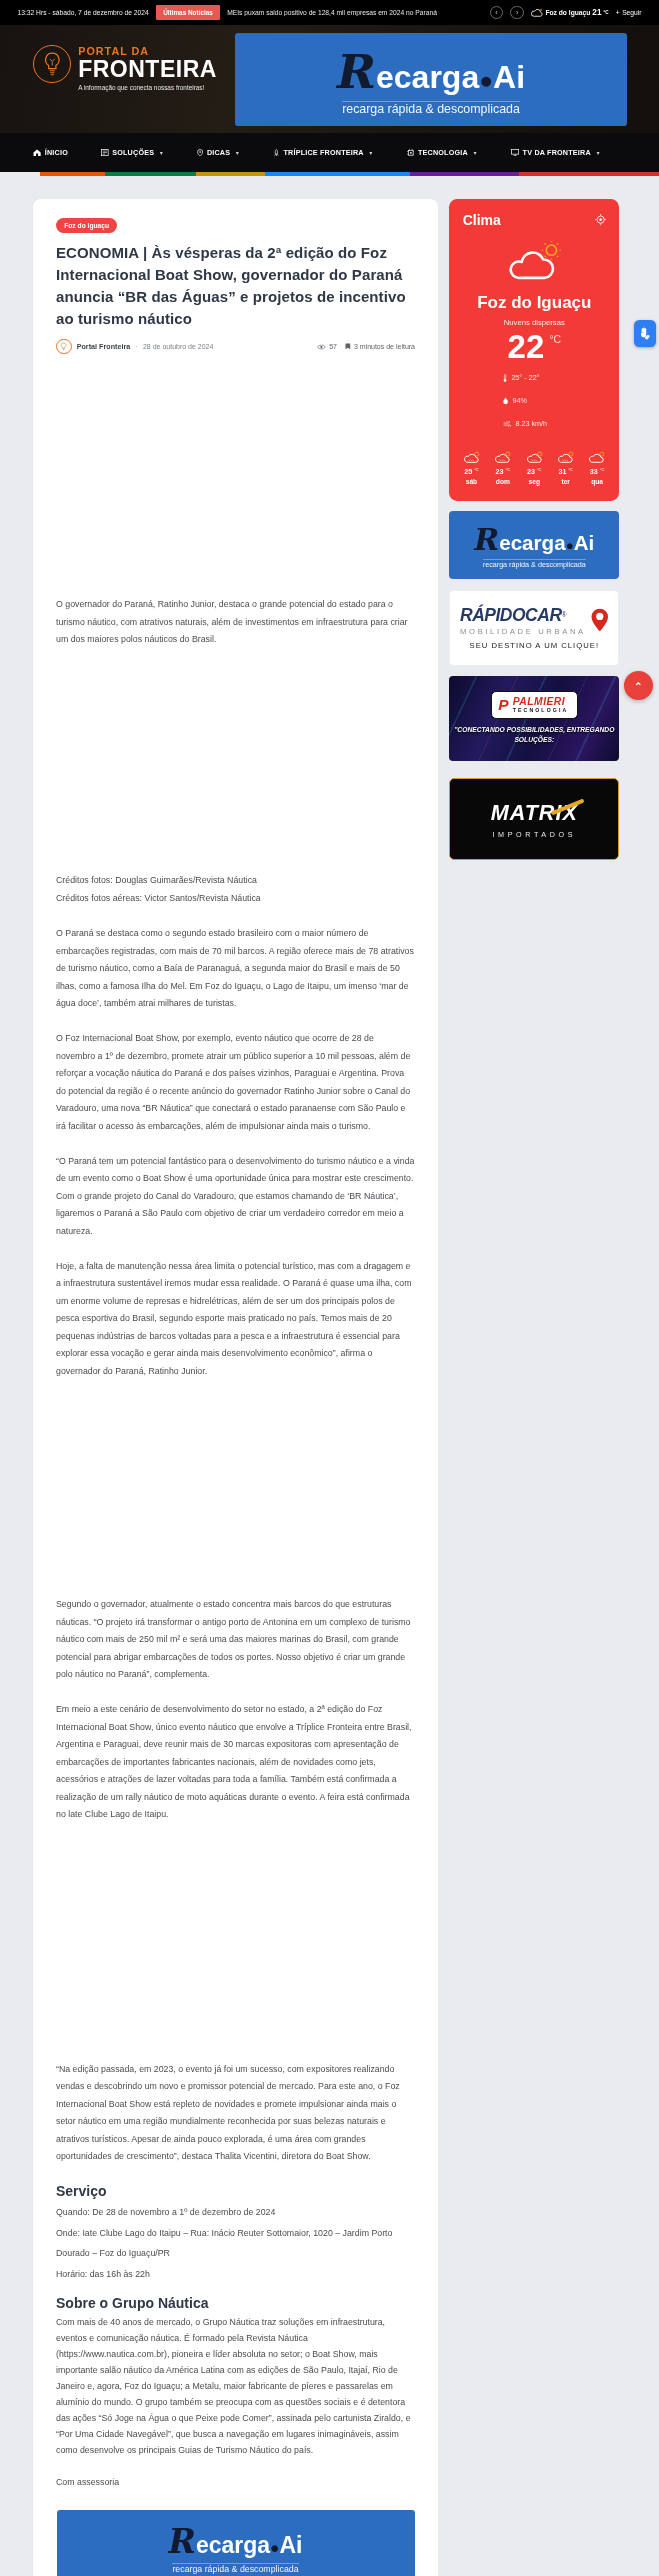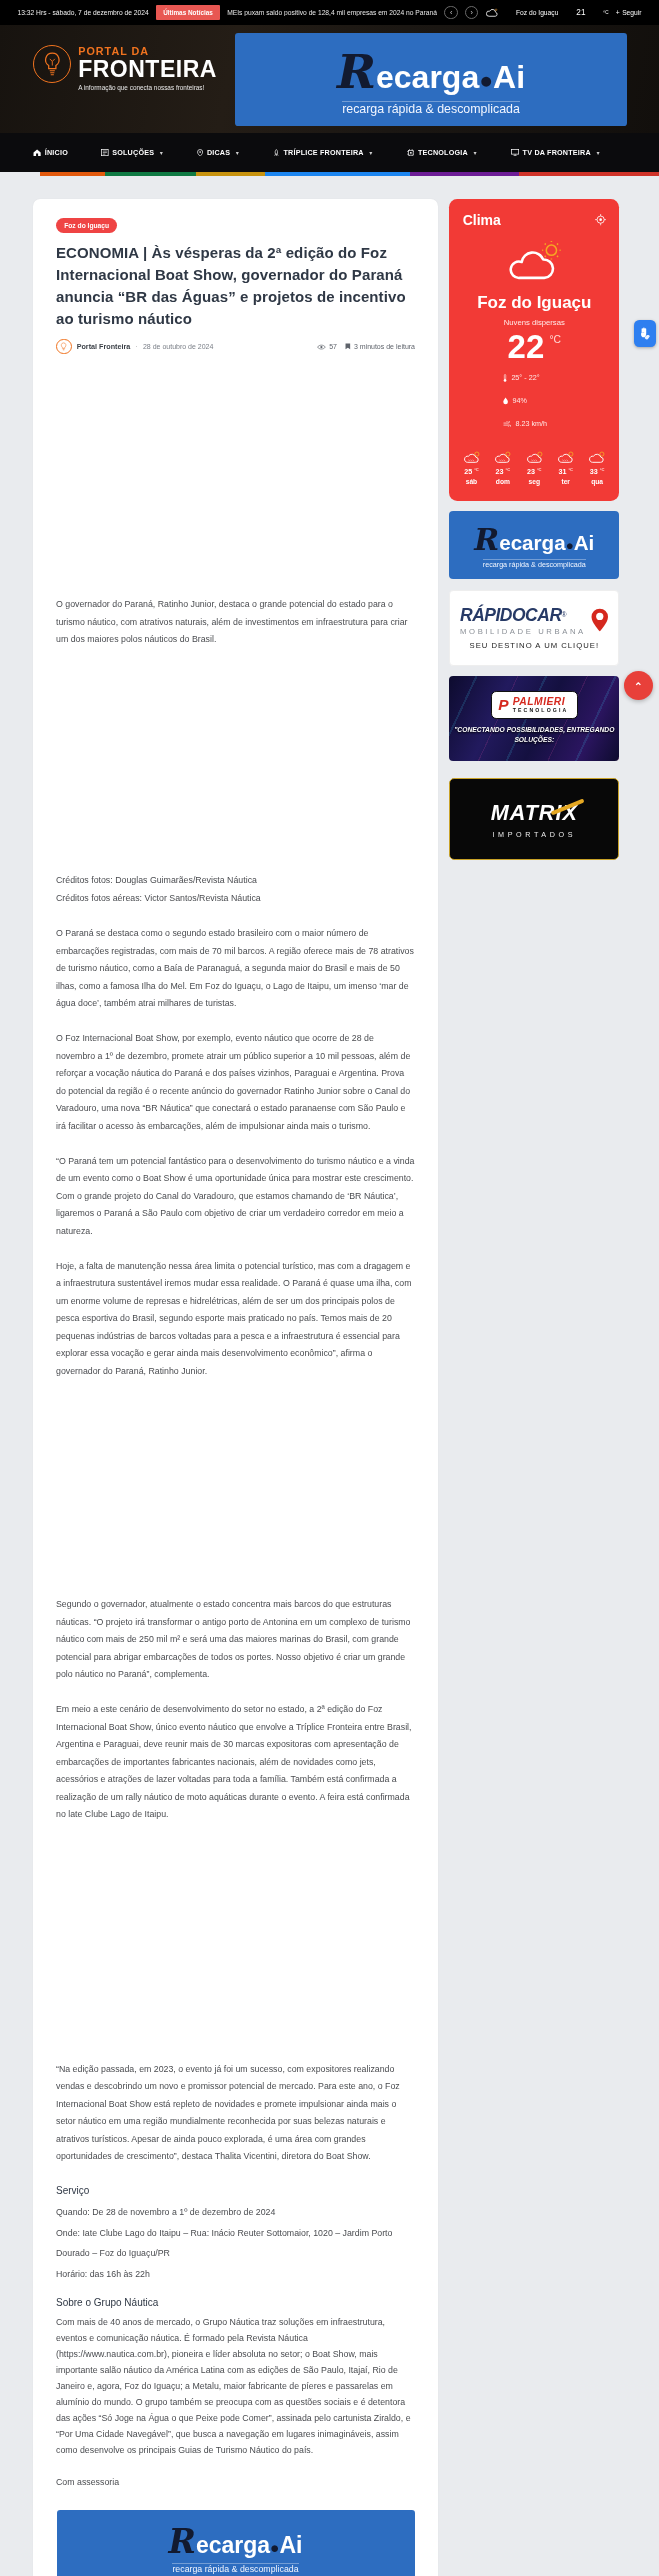--- a/index.html
+++ b/index.html
@@ -5,21 +5,21 @@
   * { margin:0; padding:0; box-sizing:border-box; }
   html,body { width:659px; background:#e9ebee; font-family:"Liberation Sans", sans-serif; }
   body { min-height:3349px; display:flex; flex-direction:column; }
 
   
   .topbar { height:25px; background:#000; display:flex; align-items:center; color:#fff; font-size:6.7px; padding:0 17.5px; gap:7.2px; }
   .topbar-time { white-space:nowrap; color:#f2f2f2; }
   .ticker-badge { background:#e85752; color:#fff; font-weight:bold; font-size:6.4px; padding:4.1px 7.2px; border-radius:1px; white-space:nowrap; }
   .ticker-text { flex:1; color:#e8e8e8; overflow:hidden; white-space:nowrap; }
   .tick-nav { width:13.4px; height:13.4px; border:0.5px solid #6b6b6b; border-radius:50%; display:flex; align-items:center; justify-content:center; color:#cfcfcf; font-size:7.2px; cursor:pointer; }
-  .topbar-weather { display:flex; align-items:center; gap:18px; white-space:nowrap; }
+  .topbar-weather { display:flex; align-items:center; gap:2px; white-space:nowrap;font-weight:bold; }
   .topbar-weather .deg { font-size:8.2px; }
   .topbar-weather sup { font-size:4.6px; }
   .follow { display:flex; align-items:center; gap:2.6px; white-space:nowrap; color:#fff; cursor:pointer; }
 
   
   .hero { height:108px; background:linear-gradient(100deg,#17130f 0%, #241d16 35%, #1b1713 60%, #120f0c 100%); position:relative; }
   .brand { position:absolute; left:33px; top:19.6px; display:flex; align-items:flex-start; gap:7.2px; }
   .bulb-badge { width:38px; height:38px; border:1.5px solid #f0731f; border-radius:50%; display:flex; align-items:center; justify-content:center; flex:none; }
   .bulb-badge svg { display:block; }
   .brand-small { width:15.5px; height:15.5px; border-width:1px; }
@@ -60,21 +60,21 @@
   .byline { margin-top:9.3px; display:flex; align-items:center; gap:5.2px; font-size:7px; color:#7a7f87; }
   .byline .author { color:#3a3f46; font-weight:bold; font-size:7.2px; }
   .byline .dot { color:#b5b5b5; }
   .byline-right { margin-left:auto; display:flex; align-items:center; gap:8.2px; color:#5e636b; font-size:7px; }
   .byline-right .metric { display:flex; align-items:center; gap:3.1px; }
 
   .img-gap { background:#fff; }
   .lead, .credits, .p { font-size:8.8px; line-height:17.5px; color:#4a4c50; }
   .credits { line-height:18.5px; }
   .p { margin-top:17.5px; }
-  .subhead { font-size:10px; font-weight:normal; color:#2f3845; line-height:20.6px; }
+  .subhead { font-size:14px; font-weight:bold; color:#2f3845; line-height:20.6px; }
   .service-line { font-size:8.8px; line-height:20.6px; color:#4a4c50; }
 
   .inline-ad { margin:18.5px auto 0 auto; width:358px; height:77px; background:#2d6dc0; border-radius:3.1px; display:flex; flex-direction:column; align-items:center; justify-content:center; cursor:pointer; }
   .palmieri-wide::before, .side-palmieri::before { content:""; position:absolute; inset:0;
     background:repeating-linear-gradient(115deg, transparent 0 24px, rgba(64,220,255,.14) 24px 26px, transparent 26px 62px, rgba(217,70,160,.16) 62px 63px); }
   .palmieri-logo { position:relative; background:#fff; border:1.5px solid #111; border-radius:5.2px; padding:4.1px 8.2px 4.1px 6.2px; display:flex; align-items:center; gap:4.1px; }
   .palmieri-p { font-size:20.6px; font-weight:bold; font-style:italic; color:#d5281e; line-height:1; }
   .palmieri-name { color:#d5281e; font-weight:bold; font-style:italic; letter-spacing:0.5px; }
   .palmieri-sub { color:#111; font-weight:bold; letter-spacing:2.1px; }
   .palmieri-slogan { position:relative; color:#fff; font-weight:bold; font-style:italic; font-size:11.3px; line-height:17.5px; text-shadow:0 1px 2.1px #000; }

